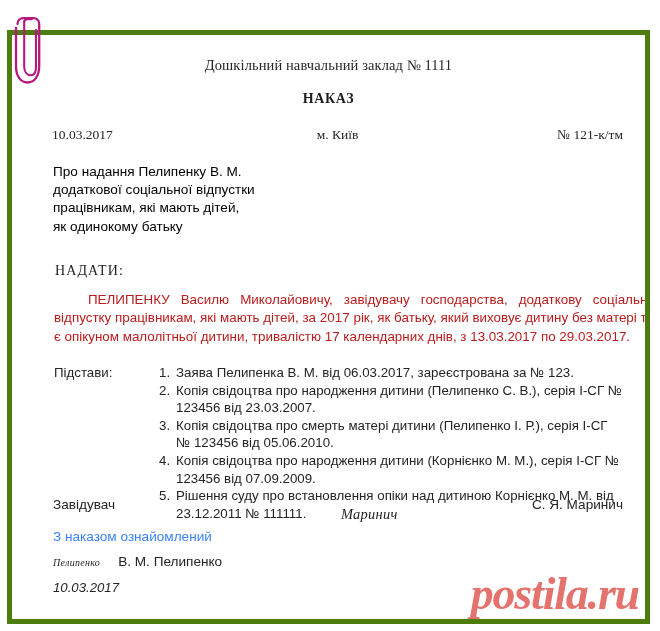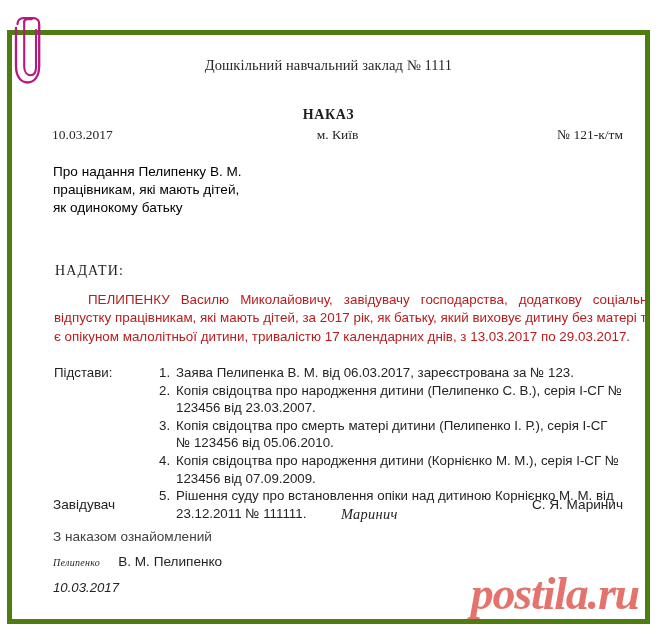--- a/index.html
+++ b/index.html
@@ -62,21 +62,20 @@
     position: absolute;
     top: 56px;
     left: 0;
     width: 100%;
     text-align: center;
     font-size: 14px;
     font-weight: bold;
     font-family: "Liberation Serif", serif;
     letter-spacing: .6px;
     color: #1d1d1d;
-    margin-top: 16px;
   }
 
   
   .meta-row {
     position: absolute;
     top: 92px;
     left: 40px;
     right: 22px;
     height: 18px;
     font-size: 13.5px;
@@ -193,21 +192,21 @@
     margin-top: 10px;
   }
   .sig-row .sig-name { position: absolute; right: 0; top: 0; }
 
   .ack-label {
     position: absolute;
     top: 494px;
     left: 41px;
     font-size: 13.6px;
     font-family: "Liberation Sans", sans-serif;
-    color: #404040;
+    color: #3b82f6;
   }
   .ack-row {
     position: absolute;
     top: 519px;
     left: 41px;
     height: 20px;
     font-size: 13.6px;
     font-family: "Liberation Sans", sans-serif;
     color: #242424;
     white-space: nowrap;
@@ -256,20 +255,21 @@
     <div class="order-title">НАКАЗ</div>
 
     <div class="meta-row">
       <span class="meta-date">10.03.2017</span>
       <span class="meta-city">м. Київ</span>
       <span class="meta-number">№ 121-к/тм</span>
     </div>
 
     <div class="subject">
       <div>Про надання Пелипенку В. М.</div>
+      <div>додаткової соціальної відпустки</div>
       <div>працівникам, які мають дітей,</div>
       <div>як одинокому батьку</div>
     </div>
 
     <div class="command-word">НАДАТИ:</div>
 
     <div class="body-par">ПЕЛИПЕНКУ Василю Миколайовичу, завідувачу господарства, додаткову соціальну відпустку працівникам, які мають дітей, за 2017 рік, як батьку, який виховує дитину без матері та є опікуном малолітньої дитини, тривалістю 17 календарних днів, з 13.03.2017 по 29.03.2017.</div>
 
     <div class="grounds-wrap">
       <div class="grounds-label" style="left:0;">Підстави:</div>

